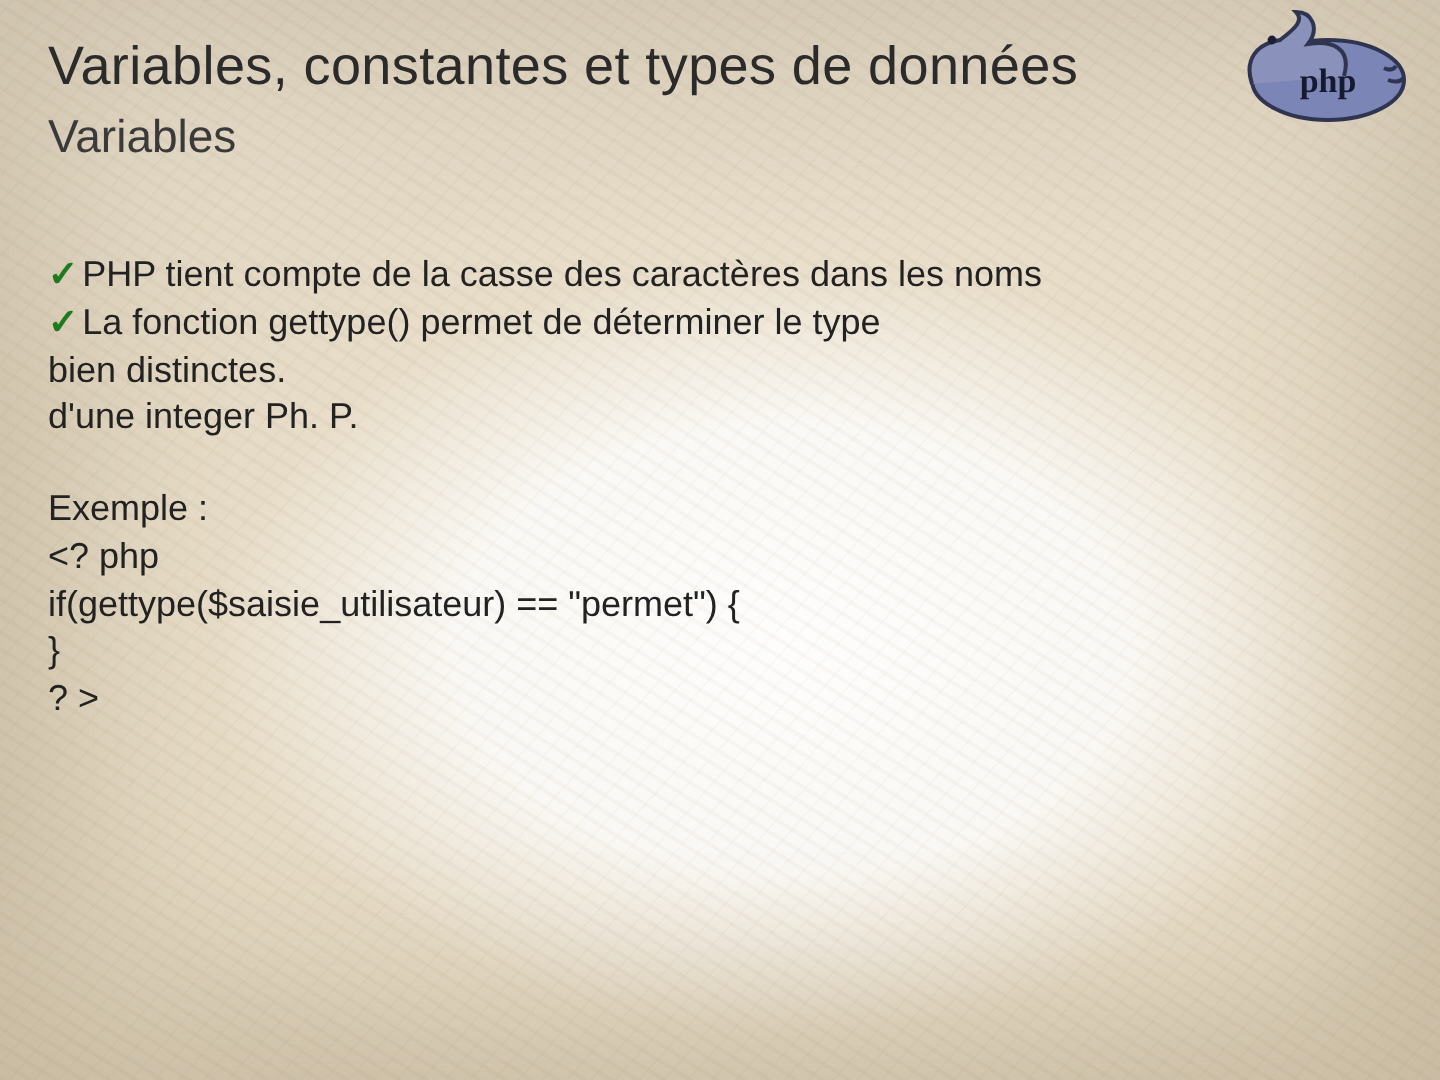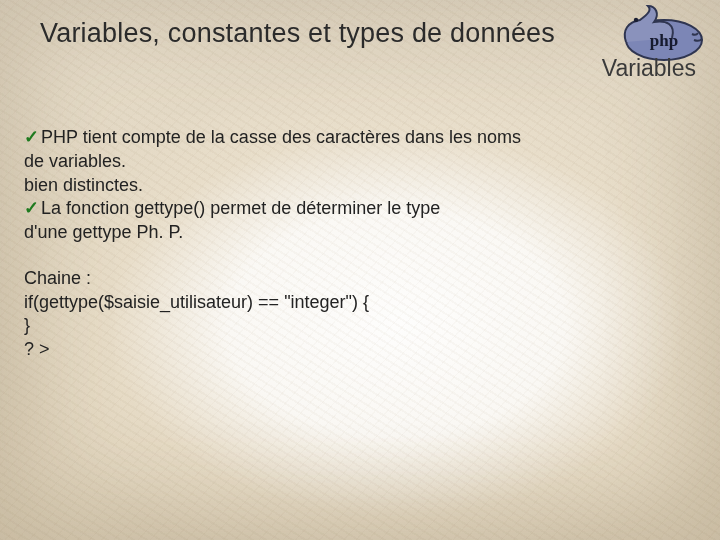--- a/index.html
+++ b/index.html
@@ -45,26 +45,25 @@
     top: 18px;
     left: 24px;
     right: 24px;
     bottom: 20px;
   }
   .title {
     font-size: 27px;
     color: #2b2b2b;
     letter-spacing: 0.2px;
     margin-bottom: 6px;
-    margin-left: 16px;
   }
   .subtitle {
     font-size: 23px;
     color: #3a3a3a;
-    text-align: right;
+    text-align: left;
     margin: 4px 0 10px 0;
   }
   .body {
     font-size: 18px;
     line-height: 1.32;
     color: #222;
     font-family: Arial, Helvetica, sans-serif;
     margin-top: 44px;
   }
   .check {
@@ -94,26 +93,26 @@
   </svg>
 </div>
 
 <div class="content">
 
   <div class="title">Variables, constantes et types de données</div>
   <div class="subtitle">Variables</div>
 
   <div class="body">
     <div class="line"><span class="check">✓</span><span>PHP tient compte de la casse des caractères dans les noms</span></div>
-    <div class="line">de variables.</div>
+    <div class="line"><span class="check">✓</span><span>La fonction gettype() permet de déterminer le type</span></div>
     <div class="line">bien distinctes.</div>
-    <div class="line"><span class="check">✓</span><span>La fonction gettype() permet de déterminer le type</span></div>
-    <div class="line">d'une gettype Ph. P.</div>
+    <div class="line">d'une integer Ph. P.</div>
 
     <div class="gap"></div>
 
-    <div class="line">Chaine :</div>
-    <div class="line">if(gettype($saisie_utilisateur) == "integer") {</div>
+    <div class="line">Exemple :</div>
+    <div class="line">&lt;? php</div>
+    <div class="line">if(gettype($saisie_utilisateur) == "permet") {</div>
     <div class="line">}</div>
     <div class="line">? &gt;</div>
   </div>
 
 </div>
 
 </body></html>

